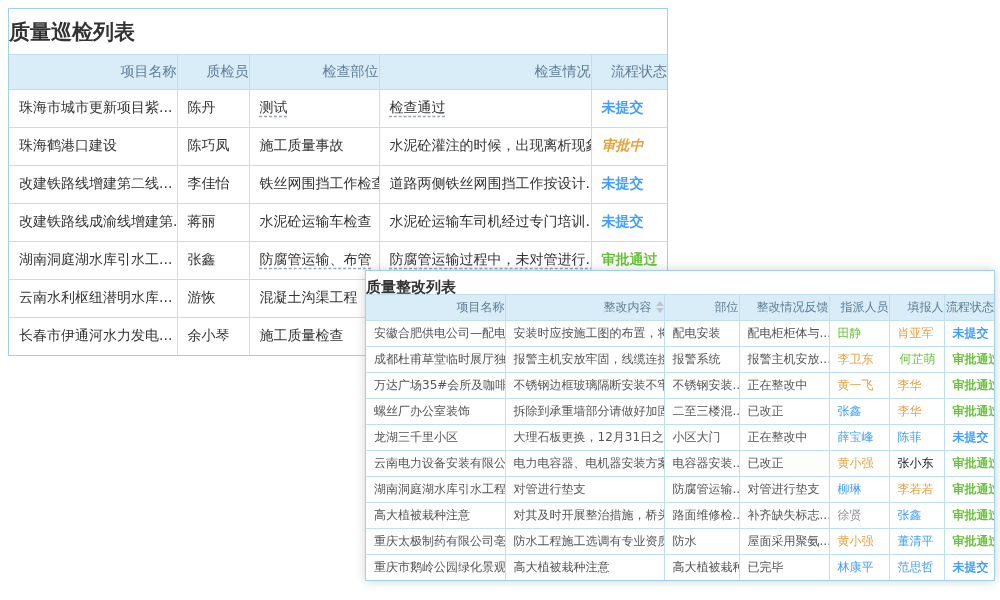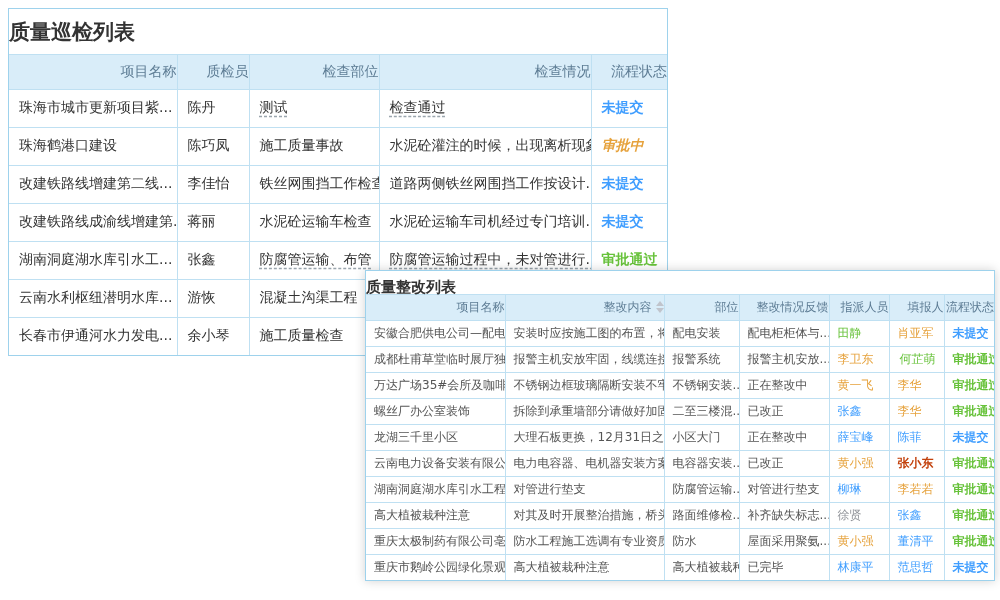--- a/index.html
+++ b/index.html
@@ -201,21 +201,21 @@
           <td class="person" style="color: rgb(64, 158, 255);">薛宝峰</td>
           <td class="person" style="color: rgb(64, 158, 255);">陈菲</td>
           <td class="status" style="color: rgb(64, 158, 255);">未提交</td>
         </tr>
         <tr>
           <td class="link">云南电力设备安装有限公司20...</td>
           <td>电力电容器、电机器安装方案...</td>
           <td>电容器安装...</td>
           <td>已改正</td>
           <td class="person" style="color: rgb(230, 162, 60);">黄小强</td>
-          <td class="person" style="color: #c2410c; font-weight: bold;">张小东</td>
+          <td class="person" style="color: #0f172a;">张小东</td>
           <td class="status" style="color: rgb(103, 194, 58);">审批通过</td>
         </tr>
         <tr>
           <td class="link">湖南洞庭湖水库引水工程施工I标</td>
           <td>对管进行垫支</td>
           <td>防腐管运输...</td>
           <td>对管进行垫支</td>
           <td class="person" style="color: rgb(64, 158, 255);">柳琳</td>
           <td class="person" style="color: rgb(230, 162, 60);">李若若</td>
           <td class="status" style="color: rgb(103, 194, 58);">审批通过</td>

